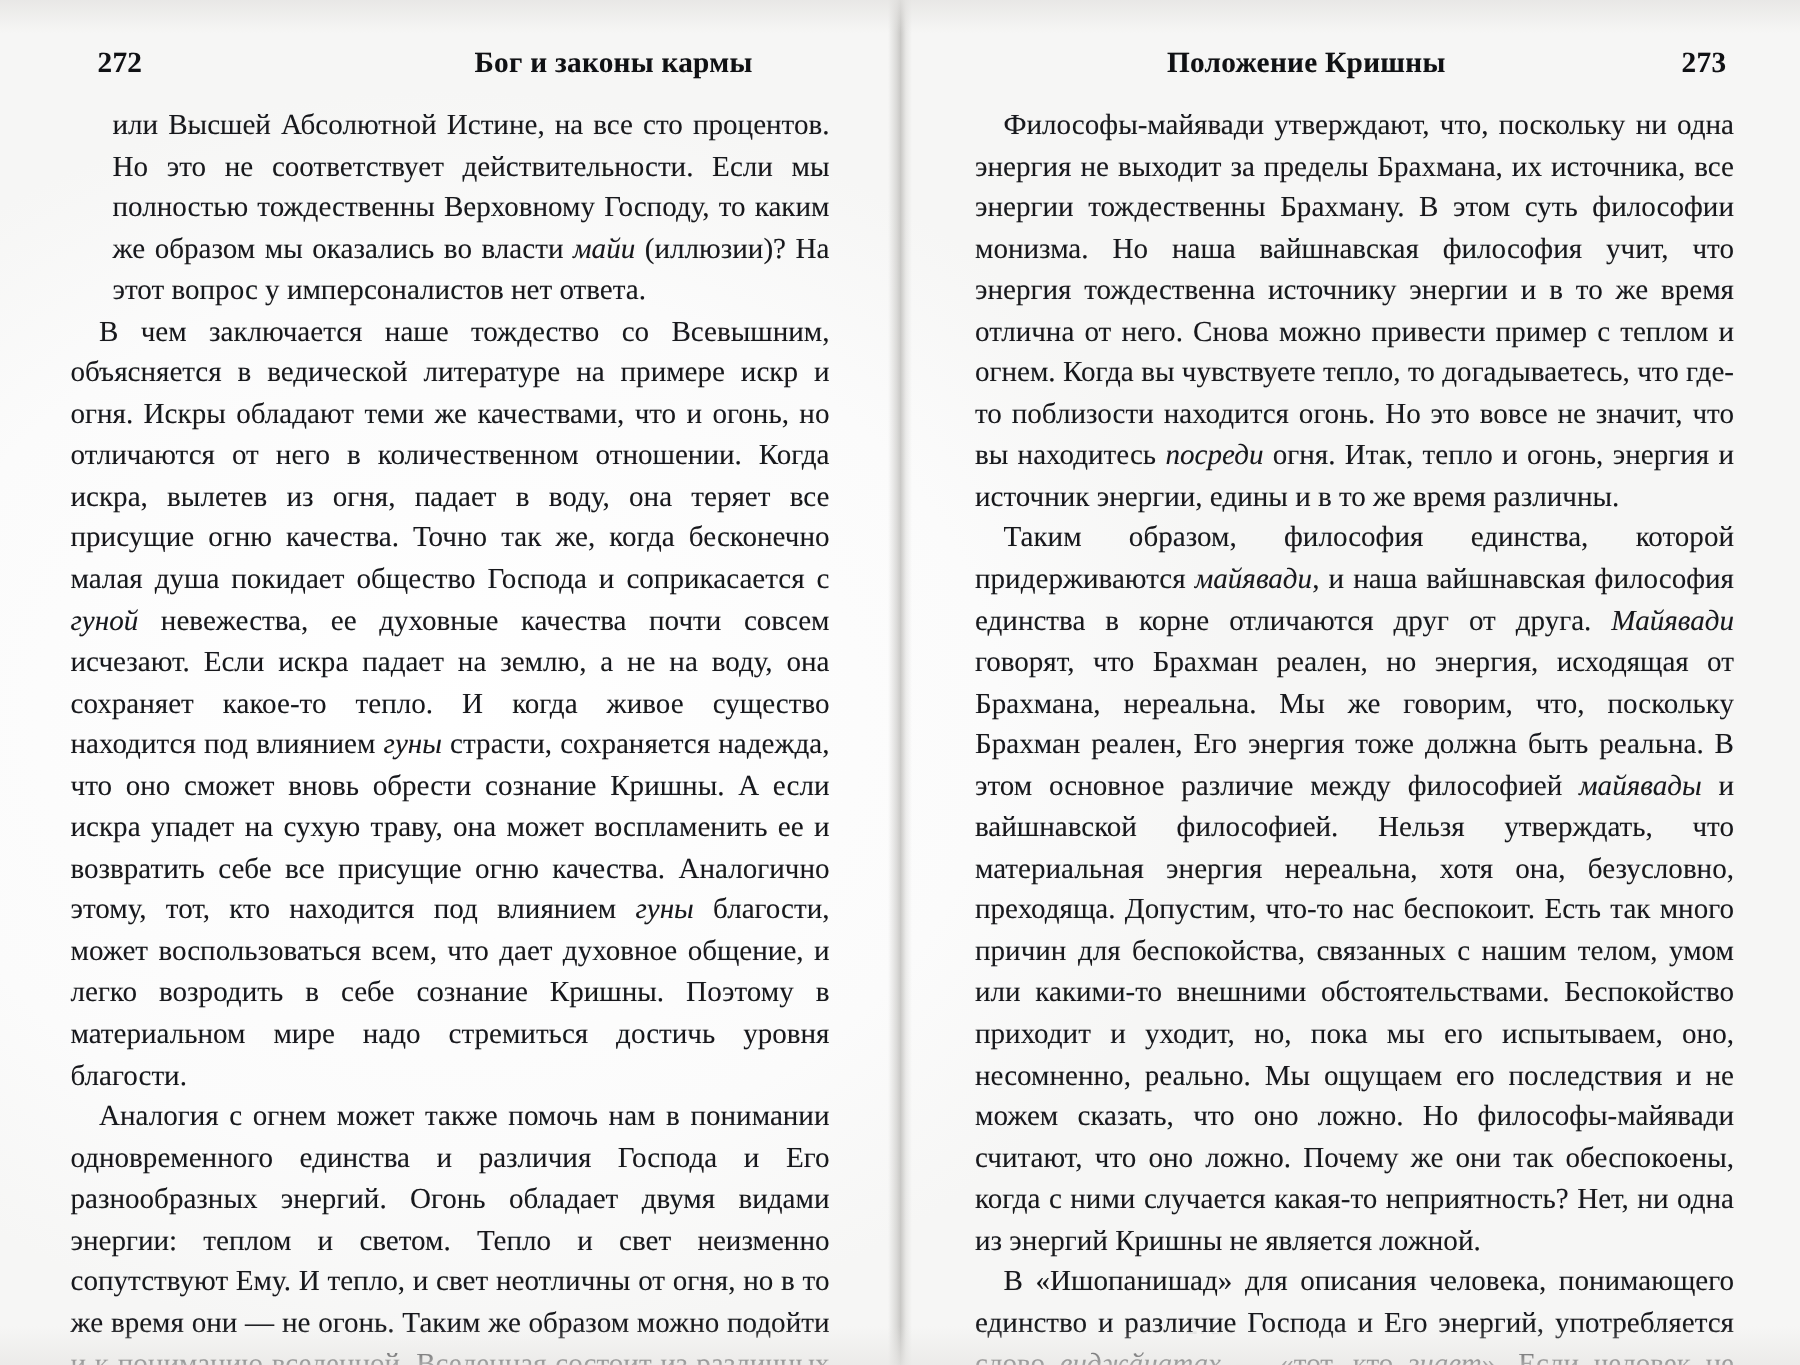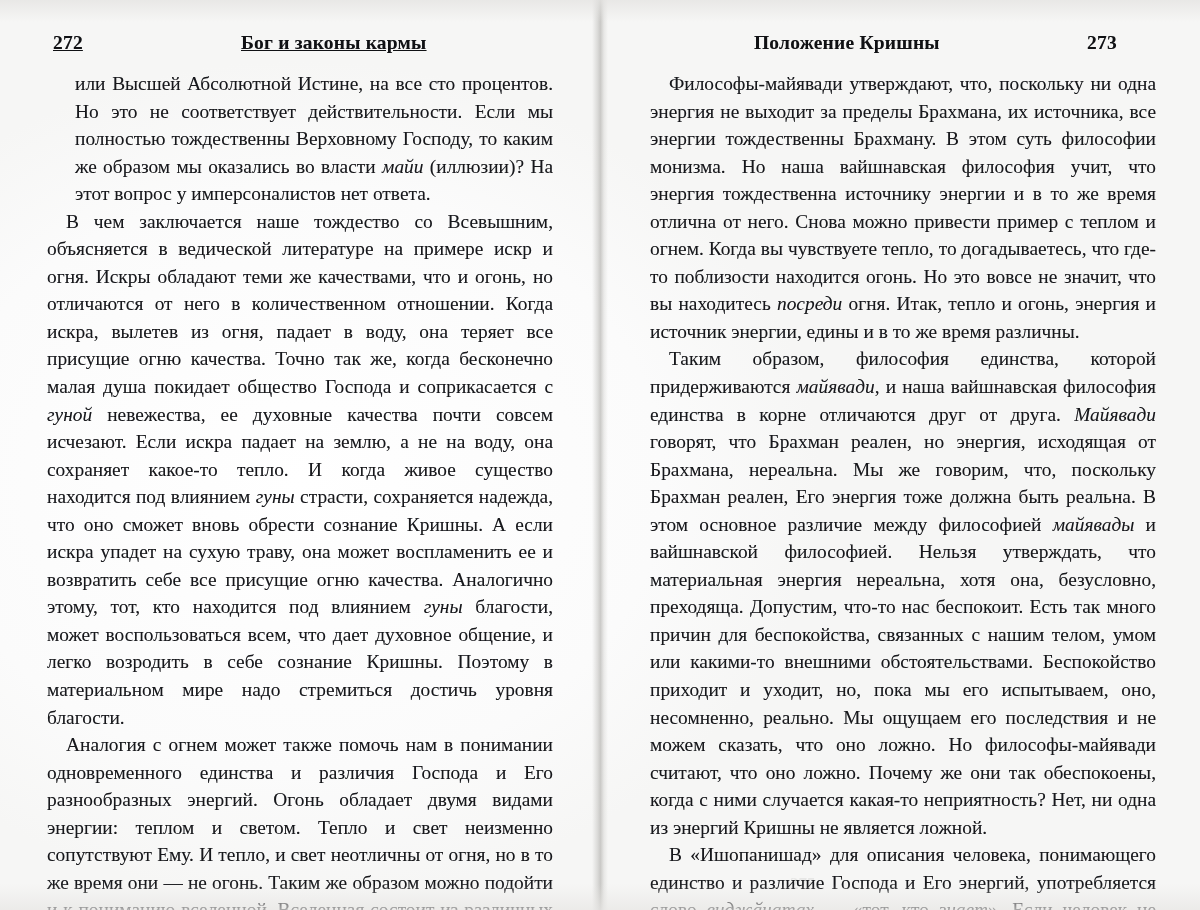--- a/index.html
+++ b/index.html
@@ -79,33 +79,32 @@
     height: 26px;
     font-weight: bold;
     font-size: 19.5px;
     letter-spacing: 0.2px;
     color: #101114;
     display: flex;
     align-items: center;
   }
   .running-head .folio { font-weight: bold; font-size: 19.5px; }
   .rh-left {
-    left: 53px;
+    left: 65px;
     width: 500px;
-    text-decoration: underline;
   }
   .rh-left .folio { width: 80px; text-align: left; }
-  .rh-left .title { flex: 1; text-align: left; padding-left: 108px; }
+  .rh-left .title { flex: 1; text-align: center; padding-left: 108px; }
 
   .rh-right {
-    left: 32px;
+    left: 56px;
     width: 505px;
   }
   .rh-right .title { flex: 1; text-align: left; padding-left: 122px; }
-  .rh-right .folio { width: 50px; text-align: left; }
+  .rh-right .folio { width: 50px; text-align: center; }
 
   .column {
     position: absolute;
     top: 70px;
     width: 506px;
     font-size: 19.4px;
     line-height: 27.55px;
     text-align: justify;
     text-justify: inter-word;
     hyphens: none;

